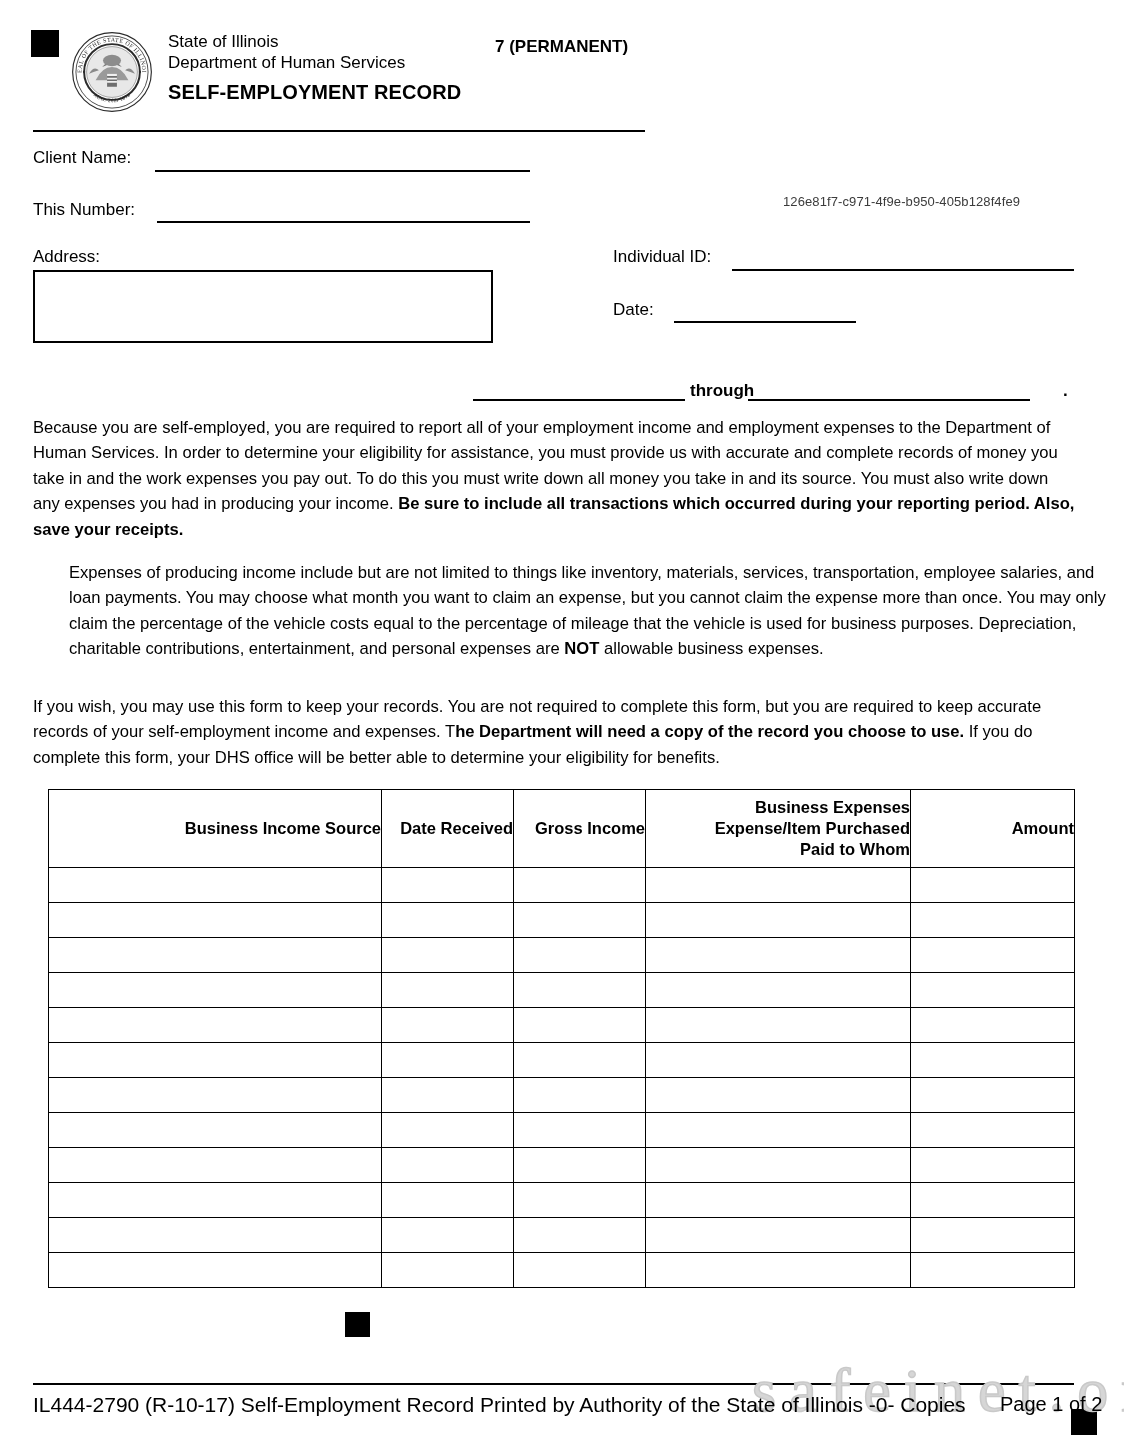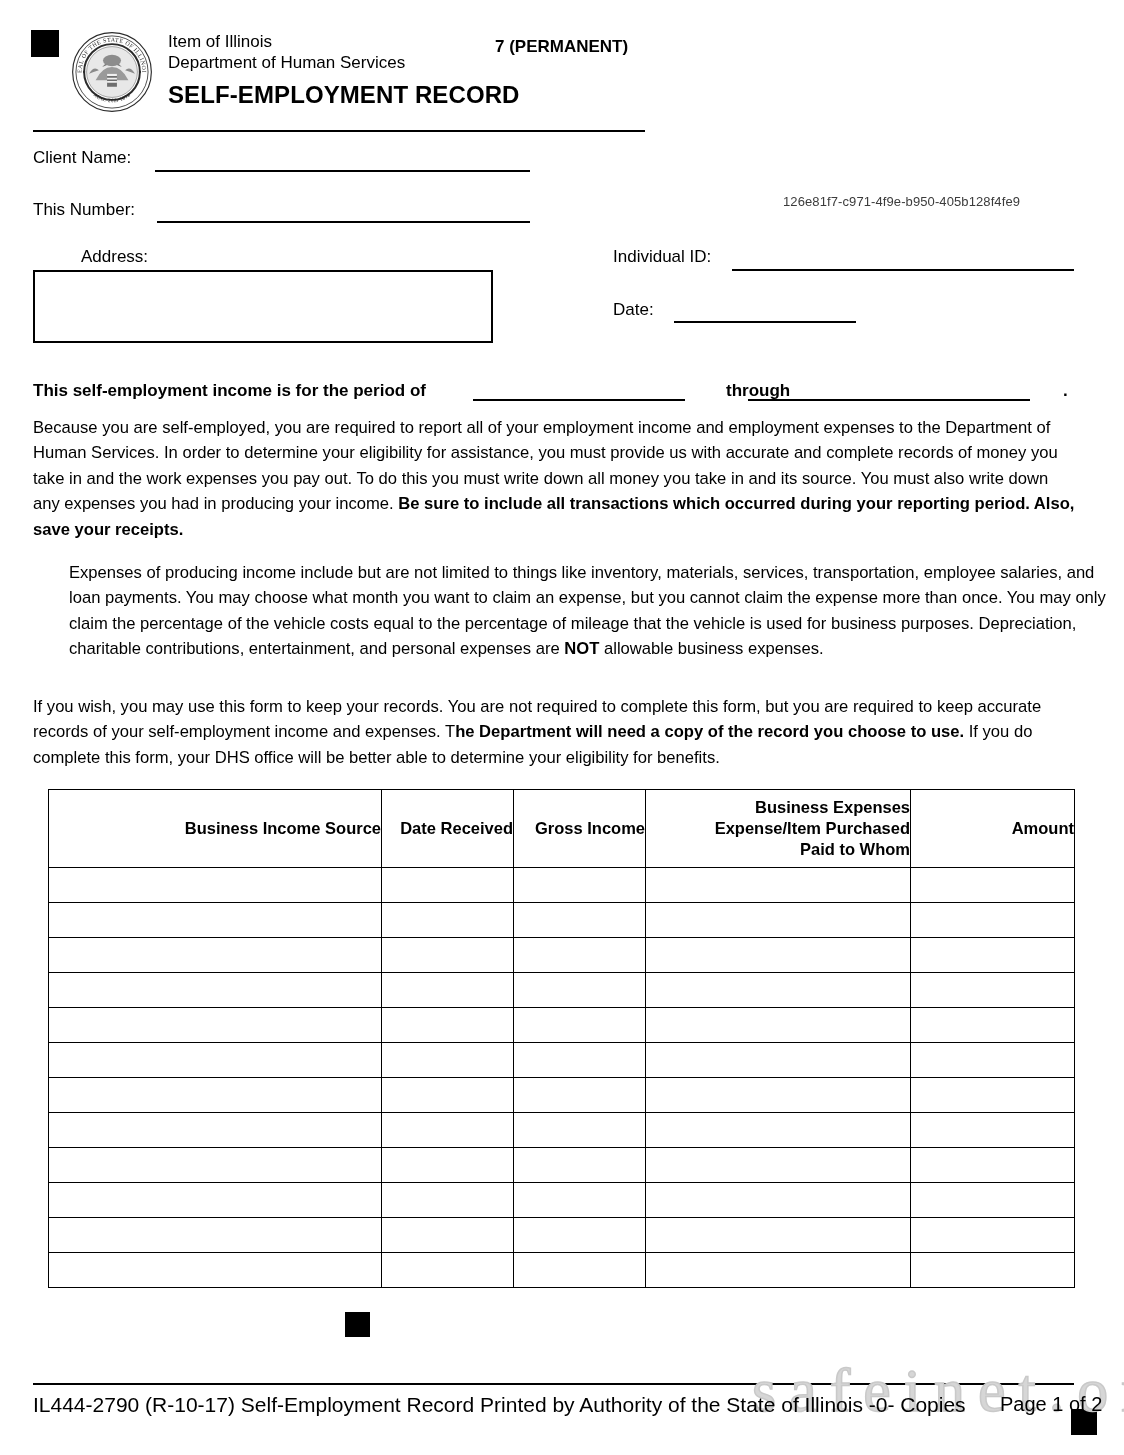--- a/index.html
+++ b/index.html
@@ -43,21 +43,21 @@
   }
   .hdr-line {
     font-size: 17px;
     line-height: 21px;
     white-space: nowrap;
   }
   #form-title {
     position: absolute;
     left: 168px;
     top: 81px;
-    font-size: 24px;
+    font-size: 20px;
     font-weight: bold;
     letter-spacing: 0.1px;
     white-space: nowrap;
   }
   #permanent-tag {
     position: absolute;
     left: 495px;
     top: 37px;
     font-size: 17px;
     font-weight: bold;
@@ -80,21 +80,21 @@
   }
   .fld-rule {
     position: absolute;
     height: 0;
     border-top: 2px solid #000;
   }
   #lbl-client    { left: 33px;  top: 148px; }
   #rule-client   { left: 155px; top: 170px; width: 375px; }
   #lbl-case      { left: 33px;  top: 200px; }
   #rule-case     { left: 157px; top: 221px; width: 373px; }
-  #lbl-address   { left: 33px;  top: 247px; margin-left: 48px; }
+  #lbl-address   { left: 33px;  top: 247px; }
   #address-box {
     position: absolute;
     left: 33px;
     top: 270px;
     width: 460px;
     height: 73px;
     border: 2px solid #000;
     box-sizing: border-box;
     background: #fff;
   }
@@ -129,21 +129,20 @@
     font-weight: bold;
     white-space: nowrap;
   }
   #period-through {
     position: absolute;
     left: 657px;
     top: 0;
     font-size: 17px;
     font-weight: bold;
     white-space: nowrap;
-    margin-left: 36px;
   }
   #period-dot {
     position: absolute;
     left: 1030px;
     top: 0;
     font-size: 17px;
     font-weight: bold;
   }
   #rule-period-a { left: 473px; top: 399px; width: 212px; }
   #rule-period-b { left: 748px; top: 399px; width: 282px; }
@@ -258,21 +257,21 @@
     <path id="sealArcBot" d="M 15 52 A 35 35 0 0 0 85 52" fill="none"></path>
     <text font-family="Liberation Serif, serif" font-size="7.2" fill="#1a1a1a" letter-spacing="0.6">
       <textPath href="#sealArcTop" startOffset="50%" text-anchor="middle">SEAL OF THE STATE OF ILLINOIS</textPath>
     </text>
     <text font-family="Liberation Serif, serif" font-size="6.4" fill="#1a1a1a" letter-spacing="0.5">
       <textPath href="#sealArcBot" startOffset="50%" text-anchor="middle">AUG. 26th 1818</textPath>
     </text>
   </svg>
 
   <div id="header-text">
-    <div class="hdr-line">Item of Illinois</div>
+    <div class="hdr-line">State of Illinois</div>
     <div class="hdr-line">Department of Human Services</div>
   </div>
   <div id="form-title">SELF-EMPLOYMENT RECORD</div>
   <div id="permanent-tag">7 (PERMANENT)</div>
   <div id="header-rule"></div>
 
   <div class="fld-label" id="lbl-client">Client Name:</div>
   <div class="fld-rule" id="rule-client"></div>
 
   <div class="fld-label" id="lbl-case">This Number:</div>
@@ -283,21 +282,20 @@
 
   <div class="fld-label" id="lbl-indid">Individual ID:</div>
   <div class="fld-rule" id="rule-indid"></div>
 
   <div class="fld-label" id="lbl-date">Date:</div>
   <div class="fld-rule" id="rule-date"></div>
 
   <div id="doc-uuid">126e81f7-c971-4f9e-b950-405b128f4fe9</div>
 
   <div id="period-row">
-    <span id="period-lead">This self-employment income is for the period of</span>
     <span id="period-through">through</span>
     <span id="period-dot">.</span>
   </div>
   <div class="fld-rule" id="rule-period-a"></div>
   <div class="fld-rule" id="rule-period-b"></div>
 
   <p class="para" id="para1"><span>Because you are self-employed, you are required to report all of your employment income and employment expenses to the Department of Human Services.  In order to determine your eligibility  for assistance, you must provide us with accurate and complete records of money you take in and the work expenses you pay out.  To do this you must write down all money you take in and its source.  You must also write down any expenses you had in producing your income.  </span><b>Be sure to include all transactions which occurred during your reporting period.  Also, save your receipts.</b></p>
 
   <p class="para" id="para2"><span>Expenses of producing income include but are not limited to things like inventory, materials, services, transportation, employee salaries, and loan payments.  You may choose what month you want to claim an expense, but you cannot claim the expense more than once.  You may only claim the percentage of the vehicle costs equal to the percentage of mileage that the vehicle is used for business purposes.  Depreciation, charitable contributions, entertainment, and personal expenses are </span><b>NOT</b><span> allowable business expenses.</span></p>
 

